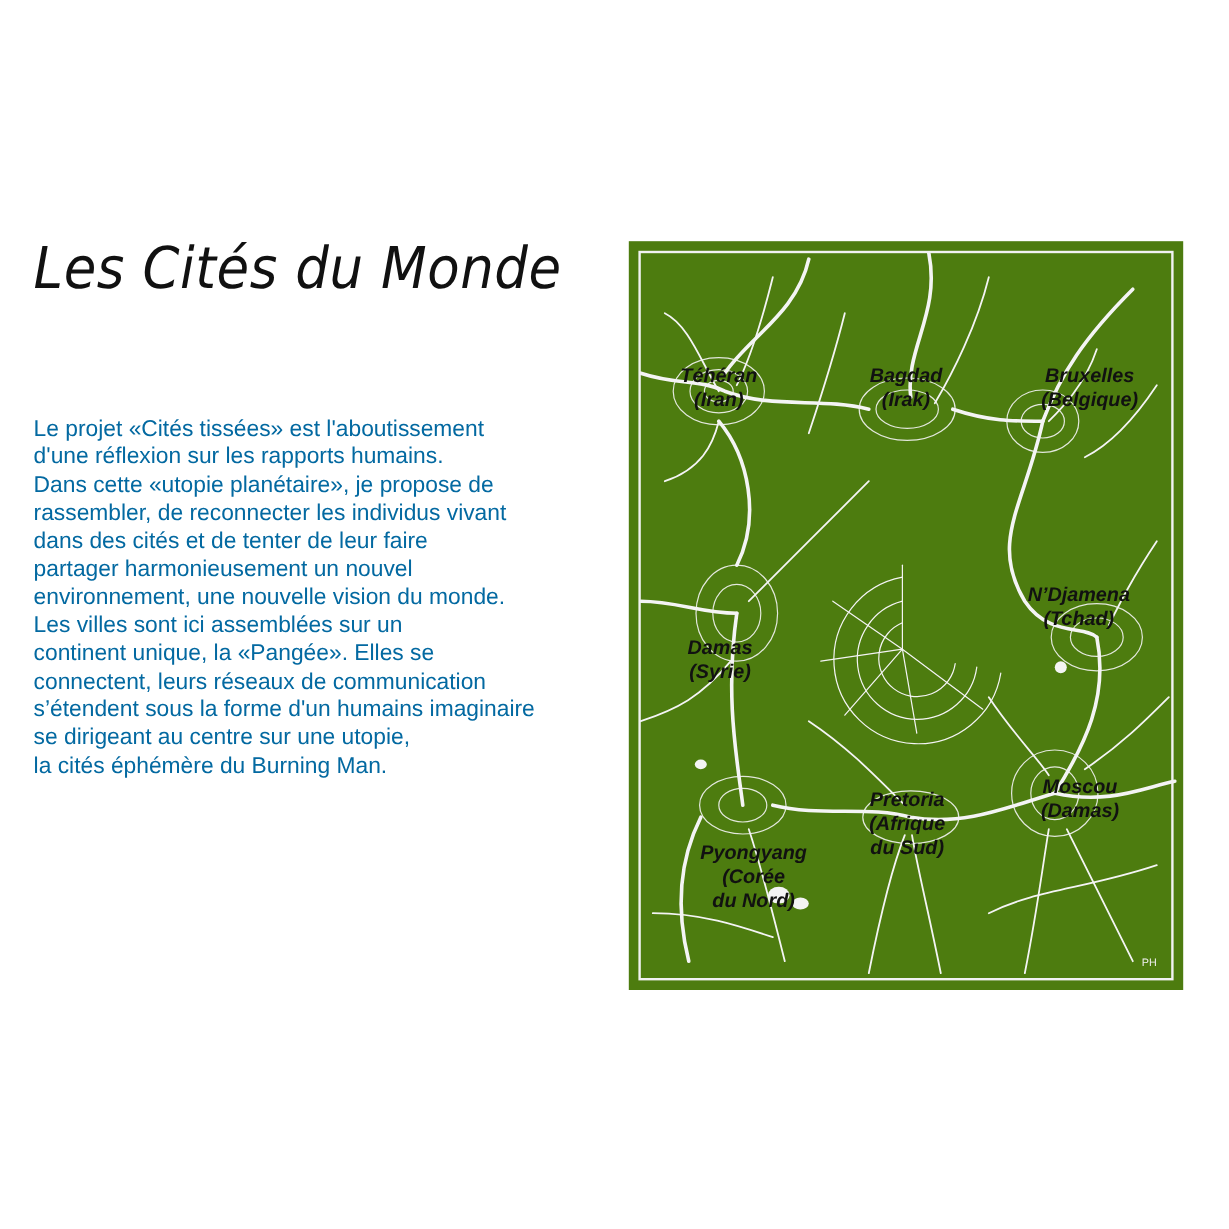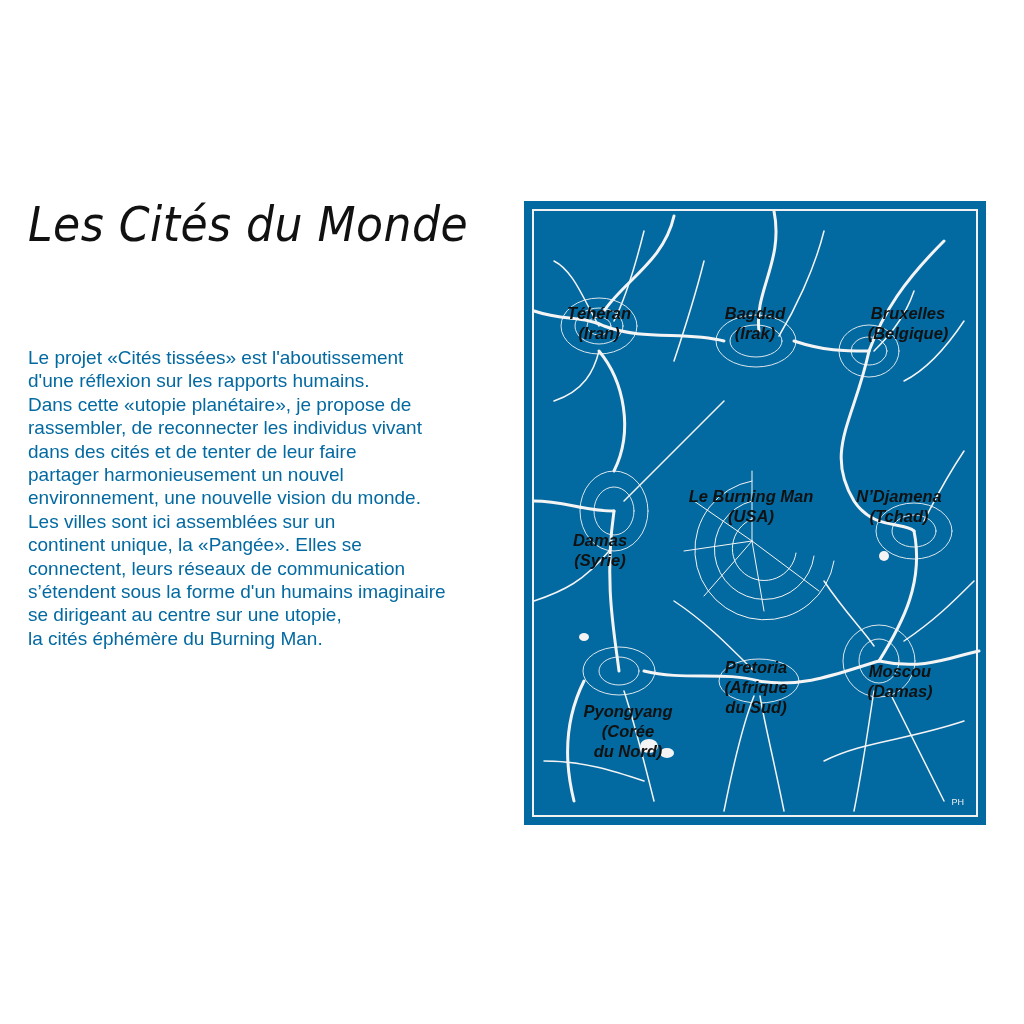--- a/index.html
+++ b/index.html
@@ -10,21 +10,21 @@
     font-size:48px; letter-spacing:0.5px; color:#111; transform:scaleX(0.92); transform-origin:left top;
     font-weight:normal;
   }
   .text {
     position:absolute; left:28px; top:346px; width:480px;
     font-family:"Liberation Sans", sans-serif; font-size:19px; line-height:23.4px; color:#0369a1;
   }
   .text div { white-space:nowrap; }
   .map {
     position:absolute; left:524px; top:201px; width:462px; height:624px;
-    background:#0369a1;
+    background:#4d7c0f;
   }
   .map svg { position:absolute; left:0; top:0; }
   .frame {
     position:absolute; left:8px; top:8px; right:8px; bottom:8px;
     border:2px solid #f2f2f2;
   }
   .label {
     position:absolute; text-align:center; transform:translateX(-50%);
     font-family:"Liberation Sans", sans-serif; font-weight:bold; font-style:italic;
     font-size:16.5px; line-height:20px; color:#111; white-space:nowrap;
@@ -141,36 +141,32 @@
     <div>(Irak)</div>
   </div>
   <div class="label" style="left:384px; top:102px;">
     <div>Bruxelles</div>
     <div>(Belgique)</div>
   </div>
   <div class="label" style="left:76px; top:285px;margin-top:44px;">
     <div>Damas</div>
     <div>(Syrie)</div>
   </div>
-  <div class="label" style="left:227px; top:285px;">
-    <div>Le Burning Man</div>
-    <div>(USA)</div>
-  </div>
   <div class="label" style="left:375px; top:285px;">
     <div>N’Djamena</div>
     <div>(Tchad)</div>
   </div>
   <div class="label" style="left:104px; top:456px;margin-top:44px;">
     <div>Pyongyang</div>
     <div>(Corée</div>
     <div>du Nord)</div>
   </div>
   <div class="label" style="left:232px; top:456px;">
     <div>Pretoria</div>
     <div>(Afrique</div>
     <div>du Sud)</div>
   </div>
-  <div class="label" style="left:376px; top:460px;">
+  <div class="label" style="left:376px; top:445px;">
     <div>Moscou</div>
     <div>(Damas)</div>
   </div>
   <div class="sig">PH</div>
 </div>
 
 </body></html>

